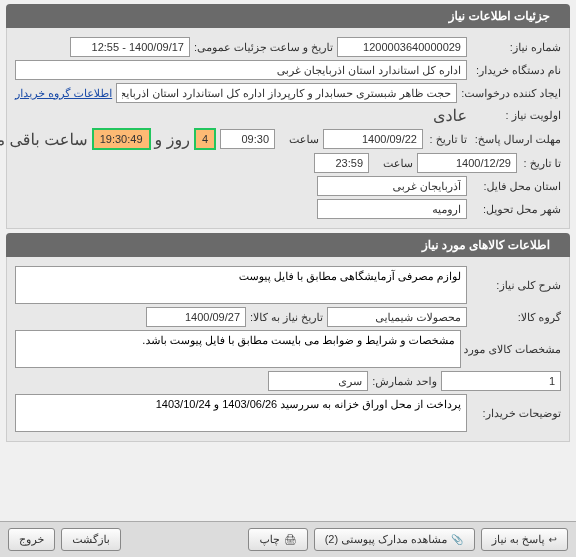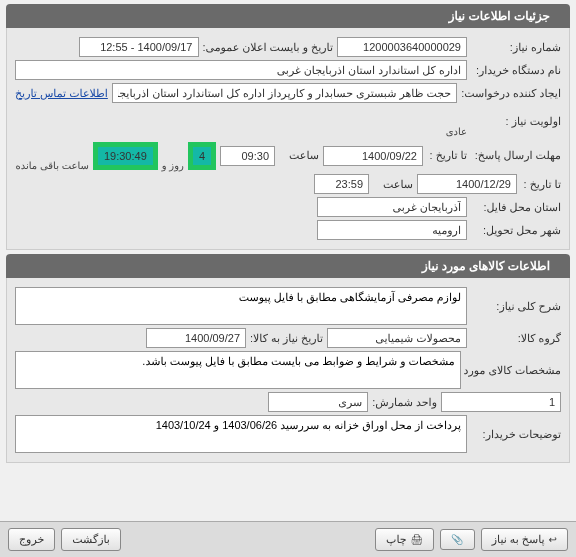--- a/index.html
+++ b/index.html
@@ -84,30 +84,29 @@
     direction: rtl;
     font-family: inherit;
   }
   .link {
     color: #1a4ba8;
     text-decoration: underline;
     cursor: pointer;
     white-space: nowrap;
   }
   .highlight {
-    background: #14b8a6;
-    border: 5px solid #22c55e;
+    background: #fdba74;
+    border: 2px solid #22c55e;
     padding: 3px 6px;
     font-size: 11px;
   }
   .info-text {
     color: #444;
-    font-size: 10px;
+    font-size: 16px;
     white-space: nowrap;
-    margin-top: 20px;
   }
   .footer-bar {
     position: absolute;
     bottom: 0;
     left: 0;
     right: 0;
     background: #dcdcdc;
     border-top: 1px solid #aaa;
     padding: 6px 8px;
     display: flex;
@@ -140,33 +139,33 @@
 </div>
 
 <div class="panel">
 
   <div class="section-header">جزئیات اطلاعات نیاز</div>
   <div class="section-body">
 
     <div class="row">
       <span class="label">شماره نیاز:</span>
       <input class="field" style="width: 130px;" value="1200003640000029">
-      <span class="label" style="min-width:auto">تاریخ و بایست اعلان عمومی:</span>
+      <span class="label" style="min-width:auto">تاریخ و ساعت جزئیات عمومی:</span>
       <input class="field" style="width: 120px;" value="1400/09/17 - 12:55">
     </div>
 
     <div class="row">
       <span class="label">نام دستگاه خریدار:</span>
       <input class="field field-wide" value="اداره کل استاندارد استان اذربایجان غربی" style="">
     </div>
 
     <div class="row">
       <span class="label">ایجاد کننده درخواست:</span>
       <input class="field field-wide" value="حجت ظاهر شبستری حسابدار و کارپرداز اداره کل استاندارد استان اذربایجان غربی" style="">
-      <a class="link">اطلاعات تماس تاریخ</a>
+      <a class="link">اطلاعات گروه خریدار</a>
     </div>
 
     <div class="row">
       <span class="label">اولویت نیاز :</span>
       <span class="info-text">عادی</span>
     </div>
 
     <div class="row">
       <span class="label">مهلت ارسال پاسخ:</span>
       <span class="label-sm">تا تاریخ :</span>
@@ -233,20 +232,21 @@
 
 </div>
 
 <div class="footer-bar">
   <button class="btn">
     <span class="icon">↩</span>
     <span>پاسخ به نیاز</span>
   </button>
   <button class="btn">
     <span class="icon">📎</span>
+    <span>مشاهده مدارک پیوستی (2)</span>
   </button>
   <button class="btn">
     <span class="icon">🖨</span>
     <span>چاپ</span>
   </button>
   <div class="spacer"></div>
   <button class="btn">
     <span>بازگشت</span>
   </button>
   <button class="btn">

